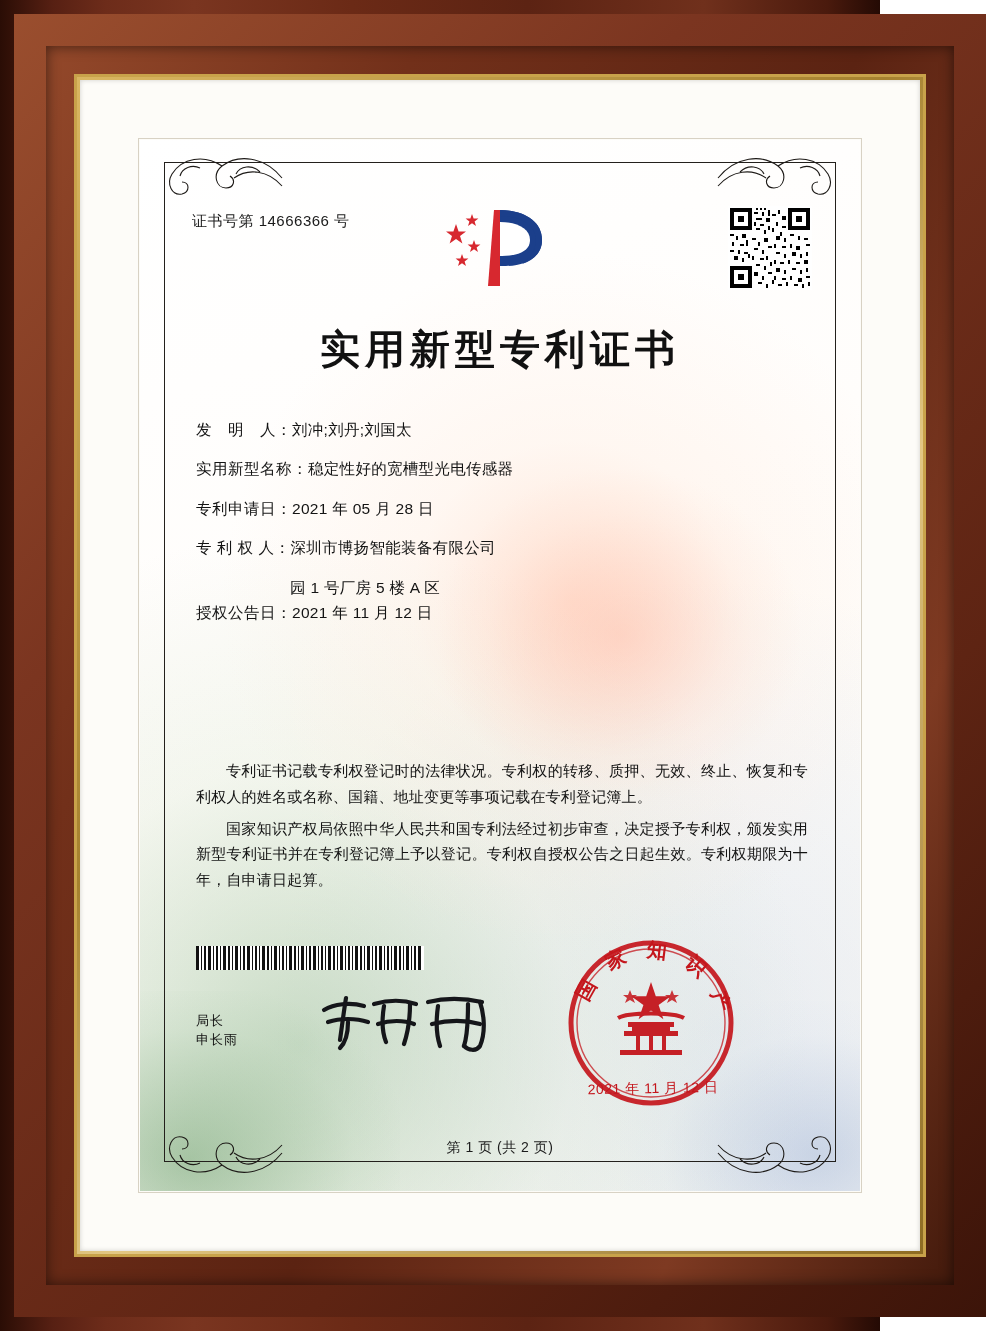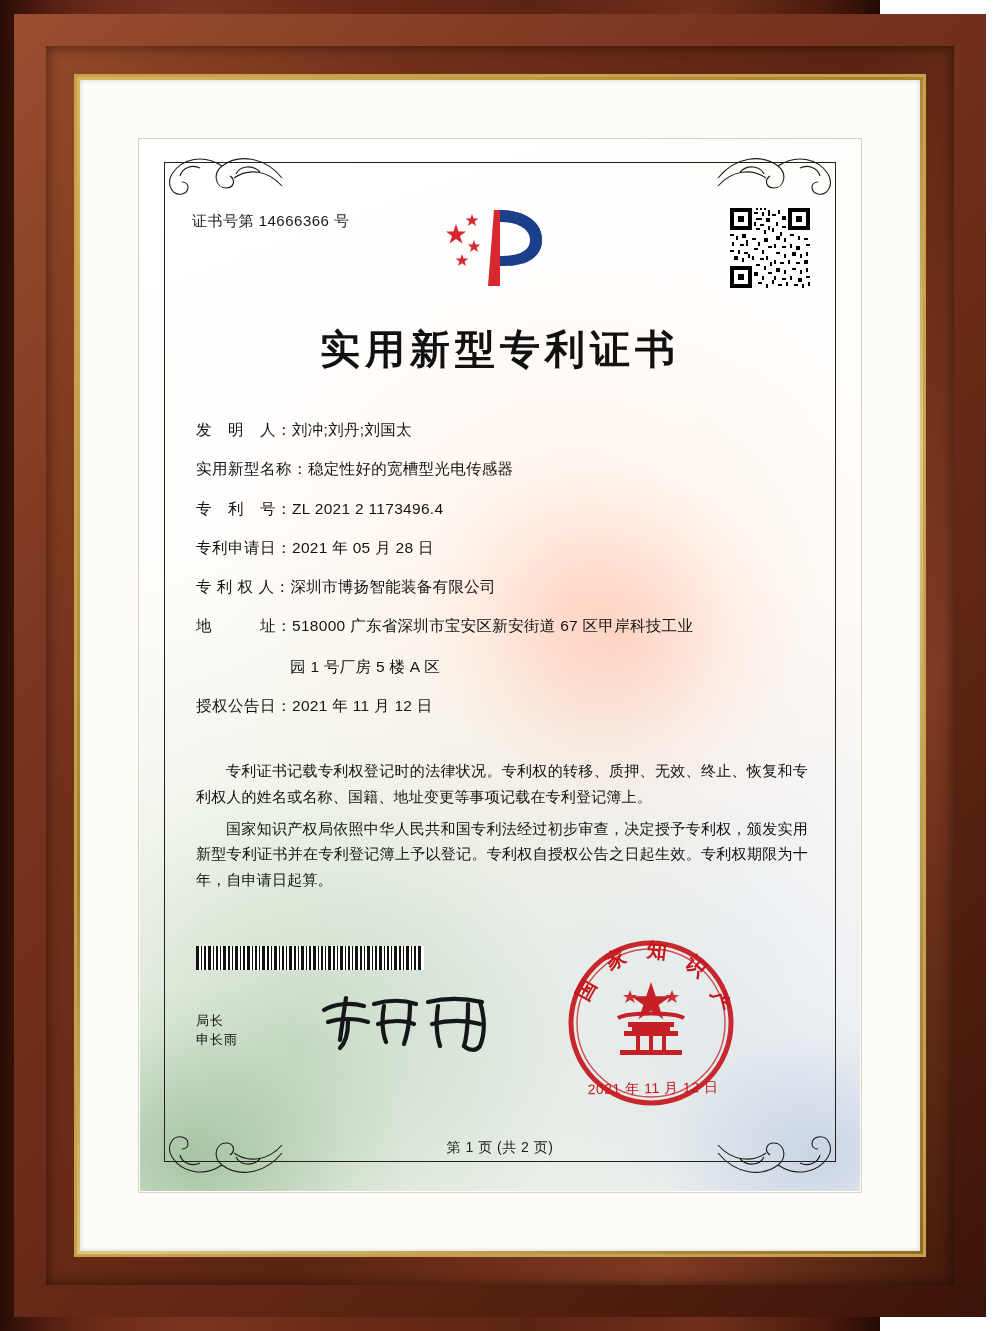--- a/index.html
+++ b/index.html
@@ -464,44 +464,36 @@
       <div class="field-row">
         <div class="field-label">发　明　人：</div>
         <div class="field-value">刘冲;刘丹;刘国太</div>
       </div>
 
       <div class="field-row">
         <div class="field-label">实用新型名称：</div>
         <div class="field-value">稳定性好的宽槽型光电传感器</div>
       </div>
 
-      <div class="field-row">
-        <div class="field-label">专　利　号：</div>
-        <div class="field-value">ZL 2021 2 1173496.4</div>
-      </div>
 
       <div class="field-row">
         <div class="field-label">专利申请日：</div>
         <div class="field-value">2021 年 05 月 28 日</div>
       </div>
 
       <div class="field-row">
         <div class="field-label">专 利 权 人：</div>
         <div class="field-value">深圳市博扬智能装备有限公司</div>
       </div>
 
       <div>
-        <div class="field-row" style="margin-bottom:0;">
-          <div class="field-label">地　　　址：</div>
-          <div class="field-value">518000 广东省深圳市宝安区新安街道 67 区甲岸科技工业</div>
-        </div>
         <div class="field-value-2">园 1 号厂房 5 楼 A 区</div>
       </div>
 
-      <div class="row-two-col" style="margin-top:16px;">
+      <div class="row-two-col" style="margin-top:2px;">
         <div class="col-a">
           <div class="field-label">授权公告日：</div>
           <div class="field-value">2021 年 11 月 12 日</div>
         </div>
       </div>
 
     </div>
 
     <div id="body-text">
       <p>专利证书记载专利权登记时的法律状况。专利权的转移、质押、无效、终止、恢复和专利权人的姓名或名称、国籍、地址变更等事项记载在专利登记簿上。</p>

